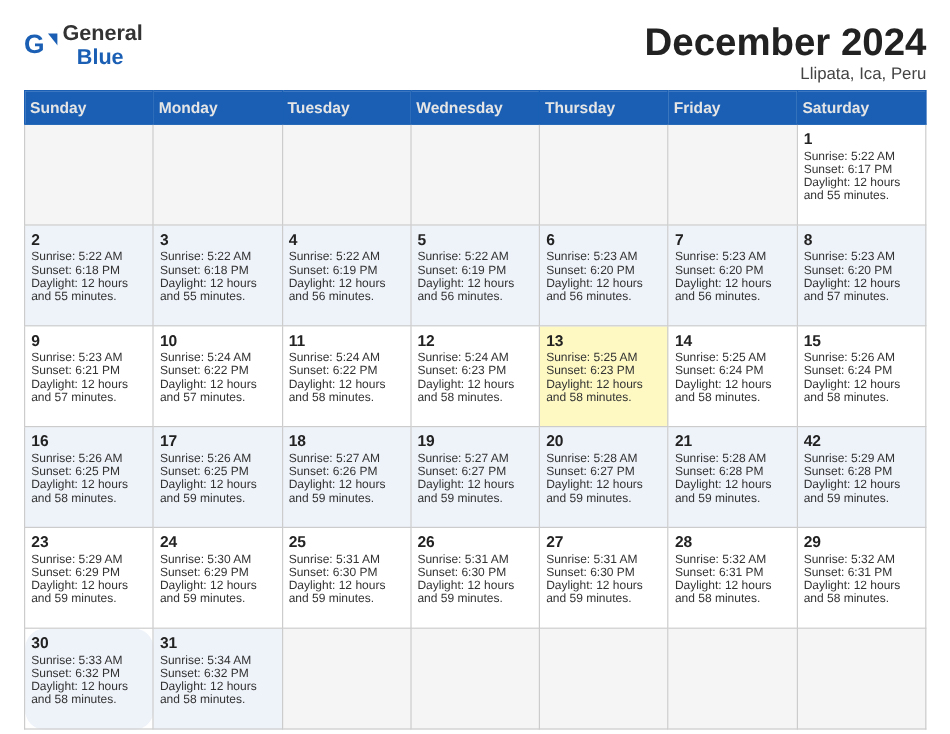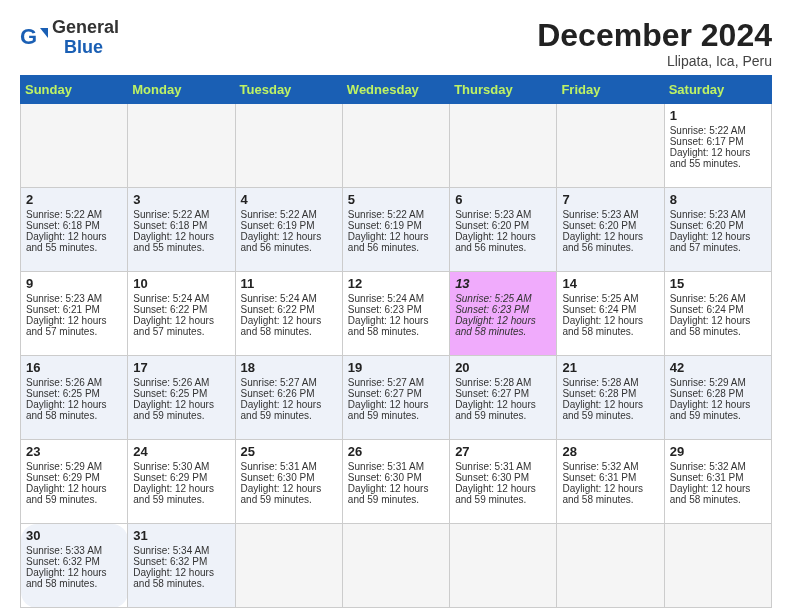--- a/index.html
+++ b/index.html
@@ -49,21 +49,21 @@
       font-size: 14px;
       color: #444;
     }
     table {
       width: 100%;
       border-collapse: collapse;
       table-layout: fixed;
     }
     th {
       background-color: #1a5fb4;
-      color: #bef264;
+      color: #e5e5e5;
       font-size: 13px;
       font-weight: bold;
       padding: 6px 4px;
       text-align: left;
       border: 1px solid #1a5fb4;
     }
     td {
       border: 1px solid #ccc;
       vertical-align: top;
       padding: 4px 5px;
@@ -138,21 +138,21 @@
           <td style="background: rgb(238, 242, 249);"><span class="day-num">5</span><span>Sunrise: 5:22 AM</span><br><span>Sunset: 6:19 PM</span><br><span>Daylight: 12 hours and 56 minutes.</span></td>
           <td style="background: rgb(238, 242, 249);"><span class="day-num">6</span><span>Sunrise: 5:23 AM</span><br><span>Sunset: 6:20 PM</span><br><span>Daylight: 12 hours and 56 minutes.</span></td>
           <td style="background: rgb(238, 242, 249);"><span class="day-num">7</span><span>Sunrise: 5:23 AM</span><br><span>Sunset: 6:20 PM</span><br><span>Daylight: 12 hours and 56 minutes.</span></td>
           <td style="background: rgb(238, 242, 249);"><span class="day-num">8</span><span>Sunrise: 5:23 AM</span><br><span>Sunset: 6:20 PM</span><br><span>Daylight: 12 hours and 57 minutes.</span></td>
         </tr>
         <tr>
           <td style="background: rgb(255, 255, 255);"><span class="day-num">9</span><span>Sunrise: 5:23 AM</span><br><span>Sunset: 6:21 PM</span><br><span>Daylight: 12 hours and 57 minutes.</span></td>
           <td style="background: rgb(255, 255, 255);"><span class="day-num">10</span><span>Sunrise: 5:24 AM</span><br><span>Sunset: 6:22 PM</span><br><span>Daylight: 12 hours and 57 minutes.</span></td>
           <td style="background: rgb(255, 255, 255);"><span class="day-num">11</span><span>Sunrise: 5:24 AM</span><br><span>Sunset: 6:22 PM</span><br><span>Daylight: 12 hours and 58 minutes.</span></td>
           <td style="background: rgb(255, 255, 255);"><span class="day-num">12</span><span>Sunrise: 5:24 AM</span><br><span>Sunset: 6:23 PM</span><br><span>Daylight: 12 hours and 58 minutes.</span></td>
-          <td style="background: #f0abfc; font-style: italic;"><span class="day-num">13</span><span>Sunrise: 5:25 AM</span><br><span>Sunset: 6:23 PM</span><br><span>Daylight: 12 hours and 58 minutes.</span></td>
+          <td style="background: #fef9c3;"><span class="day-num">13</span><span>Sunrise: 5:25 AM</span><br><span>Sunset: 6:23 PM</span><br><span>Daylight: 12 hours and 58 minutes.</span></td>
           <td style="background: rgb(255, 255, 255);"><span class="day-num">14</span><span>Sunrise: 5:25 AM</span><br><span>Sunset: 6:24 PM</span><br><span>Daylight: 12 hours and 58 minutes.</span></td>
           <td style="background: rgb(255, 255, 255);"><span class="day-num">15</span><span>Sunrise: 5:26 AM</span><br><span>Sunset: 6:24 PM</span><br><span>Daylight: 12 hours and 58 minutes.</span></td>
         </tr>
         <tr>
           <td style="background: rgb(238, 242, 249);"><span class="day-num">16</span><span>Sunrise: 5:26 AM</span><br><span>Sunset: 6:25 PM</span><br><span>Daylight: 12 hours and 58 minutes.</span></td>
           <td style="background: rgb(238, 242, 249);"><span class="day-num">17</span><span>Sunrise: 5:26 AM</span><br><span>Sunset: 6:25 PM</span><br><span>Daylight: 12 hours and 59 minutes.</span></td>
           <td style="background: rgb(238, 242, 249);"><span class="day-num">18</span><span>Sunrise: 5:27 AM</span><br><span>Sunset: 6:26 PM</span><br><span>Daylight: 12 hours and 59 minutes.</span></td>
           <td style="background: rgb(238, 242, 249);"><span class="day-num">19</span><span>Sunrise: 5:27 AM</span><br><span>Sunset: 6:27 PM</span><br><span>Daylight: 12 hours and 59 minutes.</span></td>
           <td style="background: rgb(238, 242, 249);"><span class="day-num">20</span><span>Sunrise: 5:28 AM</span><br><span>Sunset: 6:27 PM</span><br><span>Daylight: 12 hours and 59 minutes.</span></td>
           <td style="background: rgb(238, 242, 249);"><span class="day-num">21</span><span>Sunrise: 5:28 AM</span><br><span>Sunset: 6:28 PM</span><br><span>Daylight: 12 hours and 59 minutes.</span></td>

